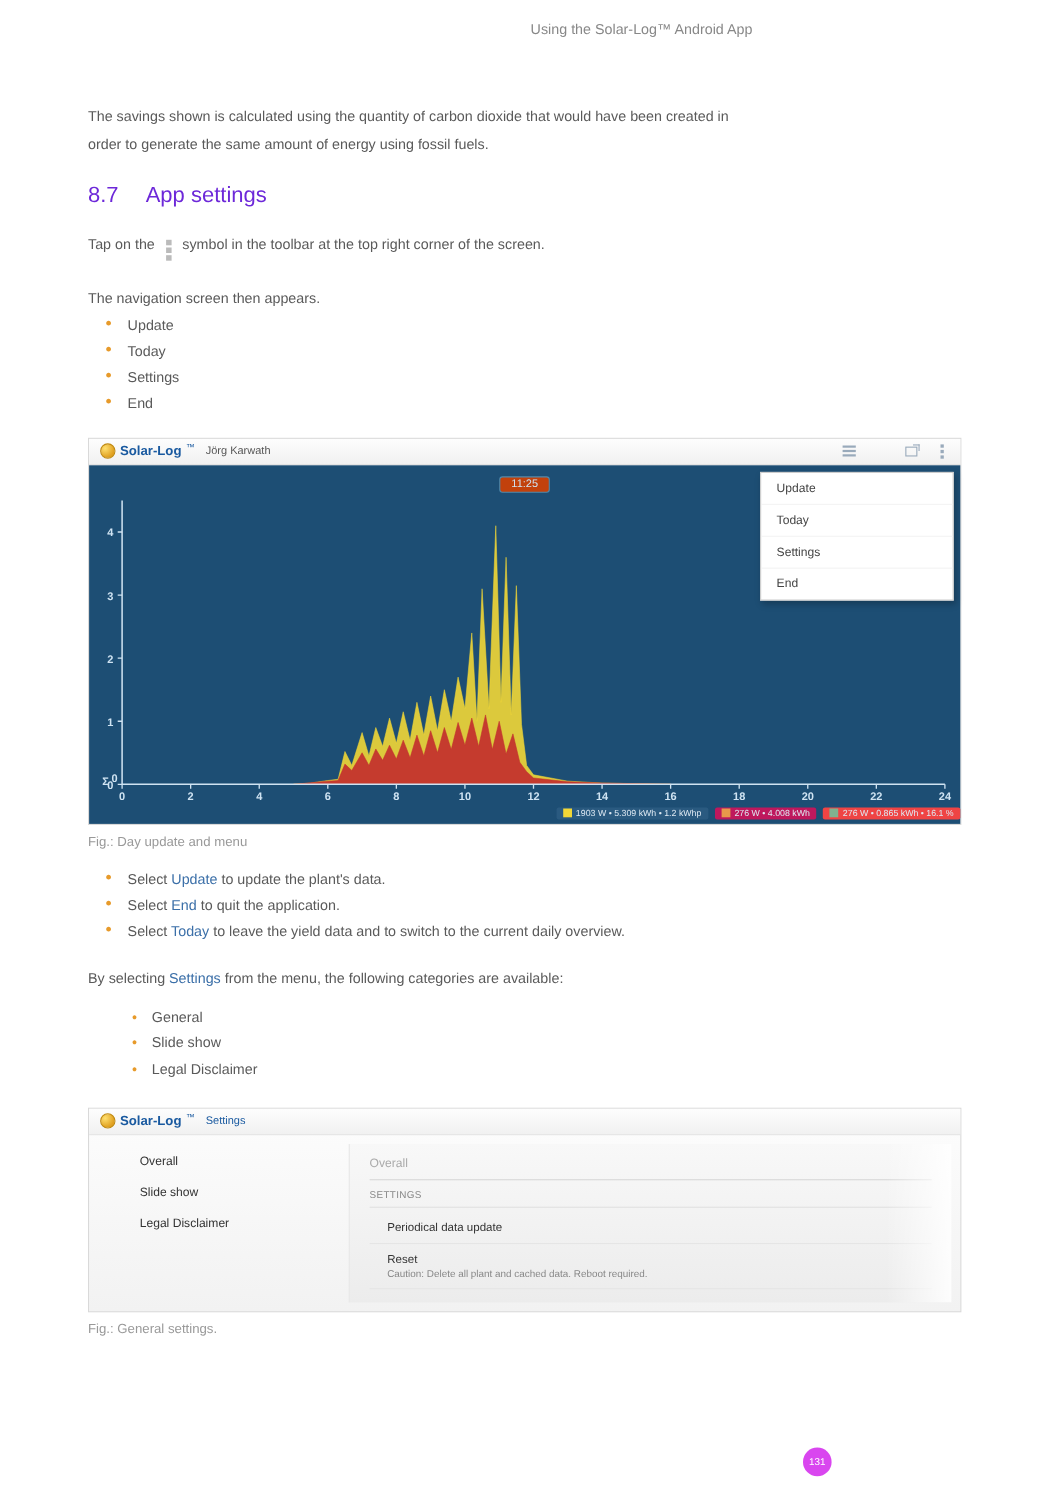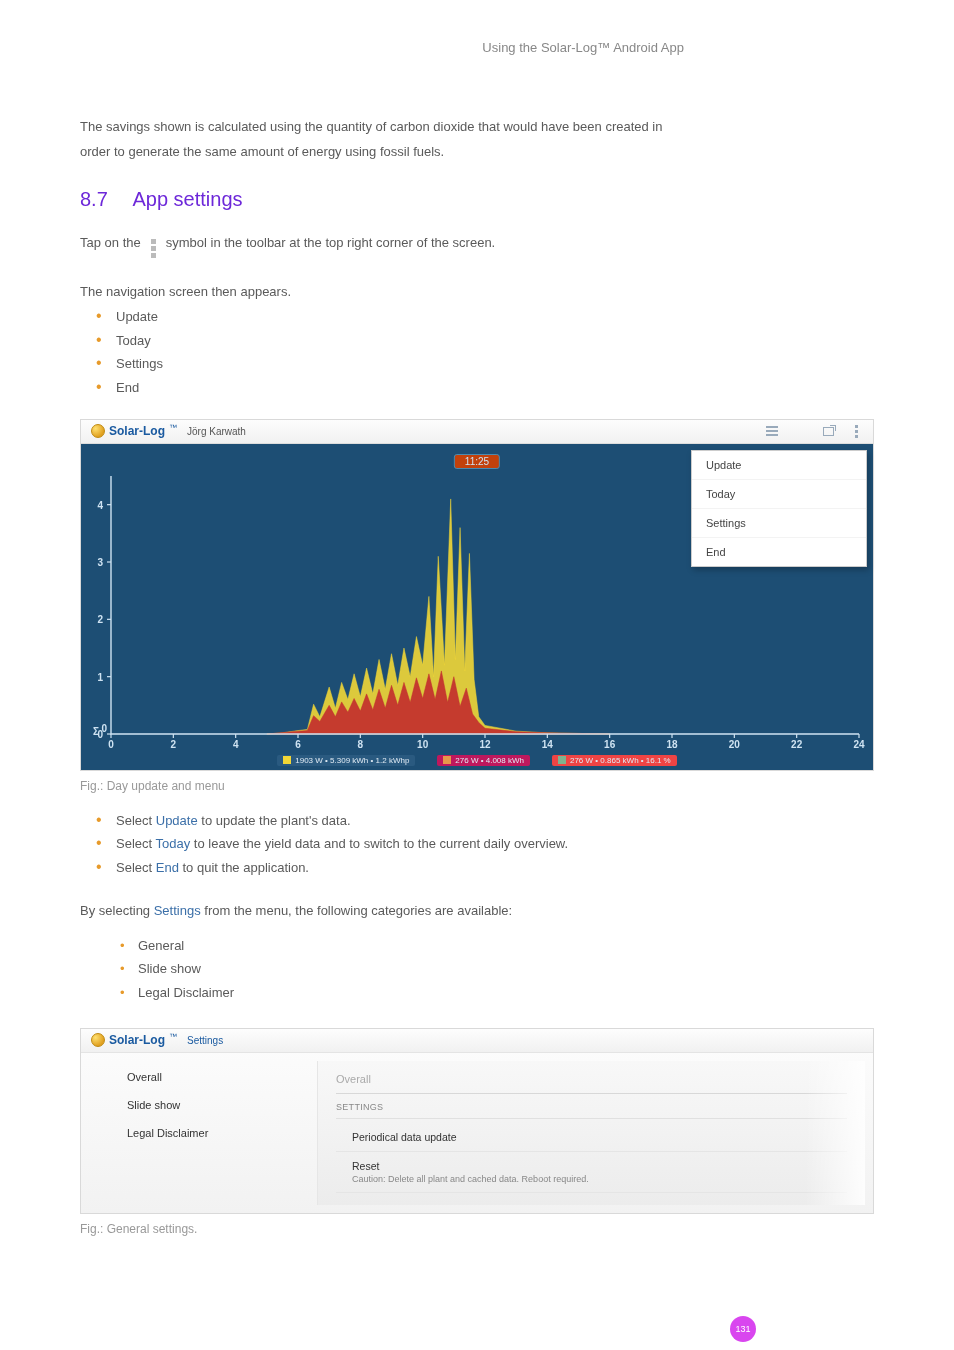--- a/index.html
+++ b/index.html
@@ -1,17 +1,17 @@
 <!DOCTYPE html>
 <html><head>
 <meta charset="utf-8">
 <style>
   * { box-sizing: border-box; margin: 0; padding: 0; }
   html, body { width: 954px; background: #fff; font-family: Arial, Helvetica, sans-serif; color: #5a5a5a; }
-  .page { width: 764px; min-height: 1350px; position: relative; padding: 40px 80px 40px 80px; }
+  .page { width: 764px; min-height: 1350px; position: relative; padding: 19px 80px 40px 80px; }
   .header-right { text-align: right; font-size: 13px; color: #888; margin-bottom: 60px; }
   .intro { font-size: 13px; line-height: 1.9; margin-bottom: 24px; }
   .sect-title { color: #6d28d9; font-size: 20px; font-weight: 400; margin-bottom: 24px; }
   .sect-num { display: inline-block; width: 48px; }
   .tapline { font-size: 13px; margin-bottom: 22px; display: flex; gap: 6px; }
   .tiny-icon { display: inline-flex; flex-direction: column; gap: 2px; padding: 4px; }
   .tiny-icon i { width: 5px; height: 5px; background: #bbb; display: block; }
   .navtext { font-size: 13px; margin-bottom: 6px; }
   ul.bullets { list-style: none; padding-left: 16px; margin-bottom: 20px; }
   ul.bullets > li { font-size: 13px; line-height: 1.8; position: relative; padding-left: 20px; }
@@ -42,21 +42,21 @@
   .ic-dots { flex-direction: column; gap: 2px; display: flex; }
   .ic-dots i { width: 3px; height: 3px; background: #9ab; display: block; }
   .shot1-body { position: relative; height: 326px; background: #1d4e74; }
   .chart-wrap { position: absolute; inset: 6px 6px 6px 6px; }
   .drop { position: absolute; right: 6px; top: 6px; width: 176px; background: #fff; border: 1px solid #ccc; box-shadow: 2px 3px 6px rgba(0,0,0,0.25); z-index: 10; }
   .drop div { font-size: 11px; color: #444; padding: 8px 14px; border-bottom: 1px solid #f3f3f3; }
   .drop div:last-child { border-bottom: 0; }
   svg.chartsvg { width: 100%; height: 100%; display: block; }
   .tick { fill: #cfe3f2; font-size: 10px; font-weight: bold; font-family: Arial; }
   .clock { position: absolute; left: 50%; top: 10px; transform: translateX(-50%); background: #c2410c; border: 1px solid #4a8ab0; color: #cfe3f2; font-size: 10px; padding: 1px 10px; border-radius: 3px; }
-  .legend1 { position: absolute; bottom: 4px; left: 0; right: 0; display: flex; justify-content: center; gap: 22px; }
+  .legend1 { position: absolute; bottom: 4px; left: 0; right: 0; display: flex; justify-content: flex-end; gap: 6px; }
   .legend1 .lg { font-size: 8px; color: #dfeaf3; padding: 1px 6px; border-radius: 2px; display: flex; align-items: center; gap: 4px; }
   .lg .sq { width: 8px; height: 8px; display: inline-block; }
 
   
   .shot2 { width: 794px; border: 1px solid #d9d9d9; background: linear-gradient(#fdfdfd,#f2f2f2); }
   .shot2-bar { height: 24px; display: flex; align-items: center; padding: 0 10px; background: linear-gradient(#fdfdfd,#f1f1f1); border-bottom: 1px solid #e4e4e4; }
   .shot2-body { display: flex; height: 160px; }
   .s2-side { width: 236px; padding: 10px 24px 0 46px; }
   .s2-side div { font-size: 11px; color: #333; padding: 8px 0; }
   .s2-main { flex: 1; background: linear-gradient(#f8f8f8,#ececec); margin: 8px 8px 8px 0; border-left: 1px solid #e6e6e6; padding: 10px 18px 0 18px; position: relative; }
@@ -199,22 +199,22 @@
             <span class="sq" style="background:#7fb28f"></span>
             <span>276 W • 0.865 kWh • 16.1 %</span>
           </span>
       </div>
     </div>
   </div>
   <div class="figcap">Fig.: Day update and menu</div>
 
   <ul class="bullets">
     <li><span>Select </span><span class="kw">Update</span><span> to update the plant's data.</span></li>
+    <li><span>Select </span><span class="kw">End</span><span> to quit the application.</span></li>
     <li><span>Select </span><span class="kw">Today</span><span> to leave the yield data and to switch to the current daily overview.</span></li>
-    <li><span>Select </span><span class="kw">End</span><span> to quit the application.</span></li>
   </ul>
 
   <p class="para">
     <span>By selecting </span><span class="kw">Settings</span><span> from the menu, the following categories are available:</span>
   </p>
   <ul class="sub-bullets">
     <li>General</li>
     <li>Slide show</li>
     <li>Legal Disclaimer</li>
   </ul>

